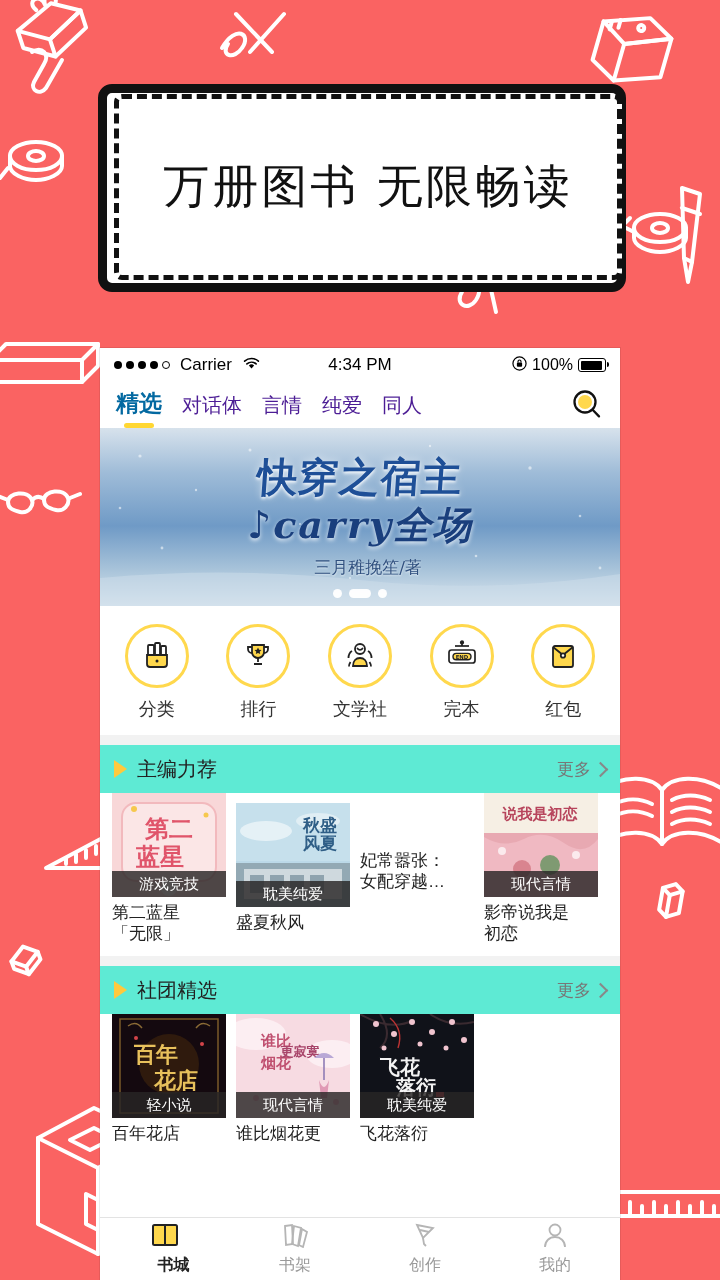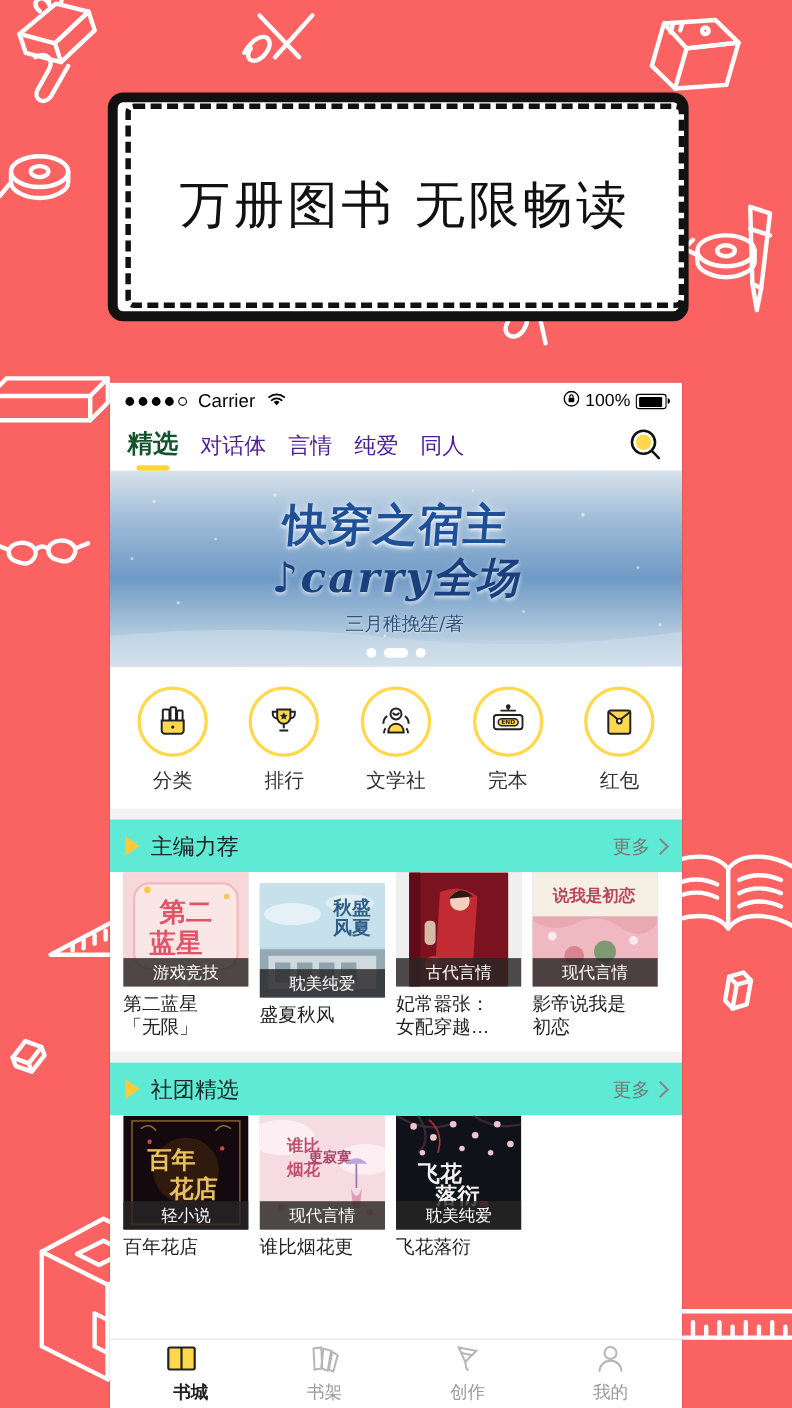--- a/index.html
+++ b/index.html
@@ -44,21 +44,21 @@
   .wifi{margin-left:4px;display:inline-block;}
   .sb-center{position:absolute;left:0;right:0;text-align:center;font-size:17px;pointer-events:none;}
   .sb-right{margin-left:auto;display:flex;align-items:center;gap:5px;font-size:16px;}
   .batt{width:26px;height:12px;border:1.5px solid #000;border-radius:3px;position:relative;display:inline-block;}
   .batt::after{content:"";position:absolute;right:-4px;top:3px;width:2.5px;height:5px;background:#000;border-radius:0 2px 2px 0;}
   .batt i{position:absolute;left:1.5px;top:1.5px;bottom:1.5px;width:21px;background:#000;border-radius:1px;display:block;}
   
   .navbar{height:46px;display:flex;align-items:center;padding:0 16px;position:relative;}
   .tabs{display:flex;align-items:flex-end;gap:20px;}
   .tab{font-size:20px;color:#4c1d95;position:relative;padding-bottom:4px;}
-  .tab.active{color:#14532d;font-weight:bold;font-size:23px;}
+  .tab.active{color:#0369a1;font-weight:bold;font-size:23px;}
   .tab.active .underline{
     position:absolute;left:50%;transform:translateX(-50%);bottom:-5px;
     width:30px;height:5px;border-radius:3px;background:#FFD733;
   }
   .search-btn{margin-left:auto;width:34px;height:34px;position:relative;}
   
   .banner{
     position:relative;height:178px;width:100%;overflow:hidden;
     background:linear-gradient(175deg,#cfdbe8 0%,#a8c0da 22%,#7ea6cd 48%,#b9cddf 72%,#dbe6ef 100%);
   }
@@ -246,20 +246,21 @@
       </span>
       <span class="carrier">Carrier</span>
       <span class="wifi">
         <svg width="19" height="14" viewBox="0 0 19 14">
             <path d="M9.5 12.6l-2.6-3.2a4.1 4.1 0 0 1 5.2 0z" fill="#000"></path>
             <path d="M2.6 5.1a10.5 10.5 0 0 1 13.8 0" stroke="#000" stroke-width="1.6" fill="none" stroke-linecap="round"></path>
             <path d="M4.9 7.9a7 7 0 0 1 9.2 0" stroke="#000" stroke-width="1.6" fill="none" stroke-linecap="round"></path>
           </svg>
       </span>
     </div>
+    <div class="sb-center">4:34 PM</div>
     <div class="sb-right">
       <span>
         <svg width="15" height="15" viewBox="0 0 16 16">
             <circle cx="8" cy="8" r="7" fill="none" stroke="#000" stroke-width="1.3"></circle>
             <rect x="5.2" y="7" width="5.6" height="4.4" rx="1" fill="#000"></rect>
             <path d="M6.4 7V5.8a1.6 1.6 0 0 1 3.2 0V7" fill="none" stroke="#000" stroke-width="1.2"></path>
           </svg>
       </span>
       <span>100%</span>
       <span class="batt">
@@ -430,34 +431,20 @@
           <rect x="54" y="72" width="14" height="18" fill="#8fa3ae"></rect>
             <rect x="74" y="72" width="14" height="18" fill="#8fa3ae"></rect>
           <text x="84" y="28" font-size="17" font-weight="bold" fill="#2f5e86" font-family="DejaVu Sans" text-anchor="middle">秋盛</text>
           <text x="84" y="46" font-size="17" font-weight="bold" fill="#2f5e86" font-family="DejaVu Sans" text-anchor="middle">风夏</text>
         </svg>
         <span class="tag">耽美纯爱</span>
       </div>
       <div class="name">盛夏秋风</div>
     </div>
     <div class="book">
-      <div class="cover">
-        <svg viewBox="0 0 114 104" preserveAspectRatio="none" style="position:absolute;inset:0;width:100%;height:100%">
-          <rect width="114" height="104" fill="#efefef"></rect>
-          <rect x="12" y="0" width="90" height="104" fill="#7a1220"></rect>
-          <rect x="12" y="0" width="10" height="104" fill="#5d0c18"></rect>
-          <path d="M40 18 q18 -8 34 4 l-4 60 q-18 10 -34 -2 z" fill="#c22b33"></path>
-          <circle cx="58" cy="26" r="9" fill="#f2d0bc"></circle>
-          <path d="M48 24 q10 -14 22 -2" fill="#2a1a16"></path>
-          <circle cx="34" cy="84" r="8" fill="#d33a3a"></circle>
-            <circle cx="48" cy="92" r="6" fill="#d33a3a"></circle>
-          <rect x="26" y="44" width="10" height="22" rx="4" fill="#e8d9c0" opacity=".85"></rect>
-        </svg>
-        <span class="tag">古代言情</span>
-      </div>
       <div class="name">
           <span style="display:block">妃常嚣张：</span>
           <span style="display:block">女配穿越…</span>
         </div>
     </div>
     <div class="book">
       <div class="cover">
         <svg viewBox="0 0 114 104" preserveAspectRatio="none" style="position:absolute;inset:0;width:100%;height:100%">
           <rect width="114" height="104" fill="#f4eadf"></rect>
           <rect y="0" width="114" height="40" fill="#f6efe4"></rect>

